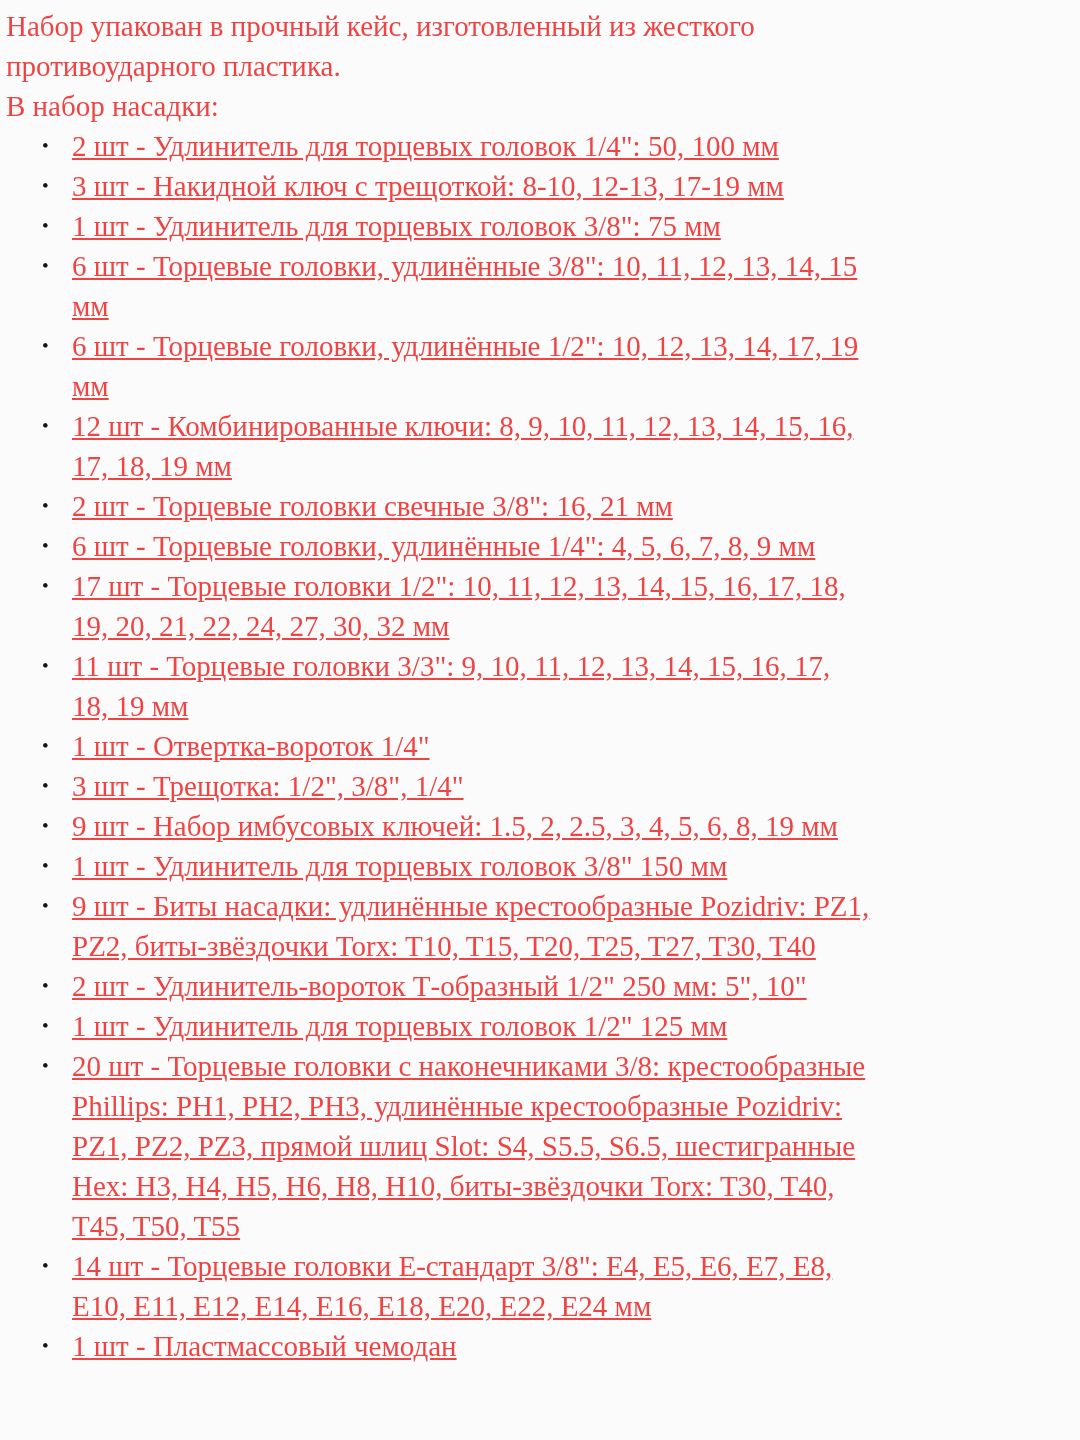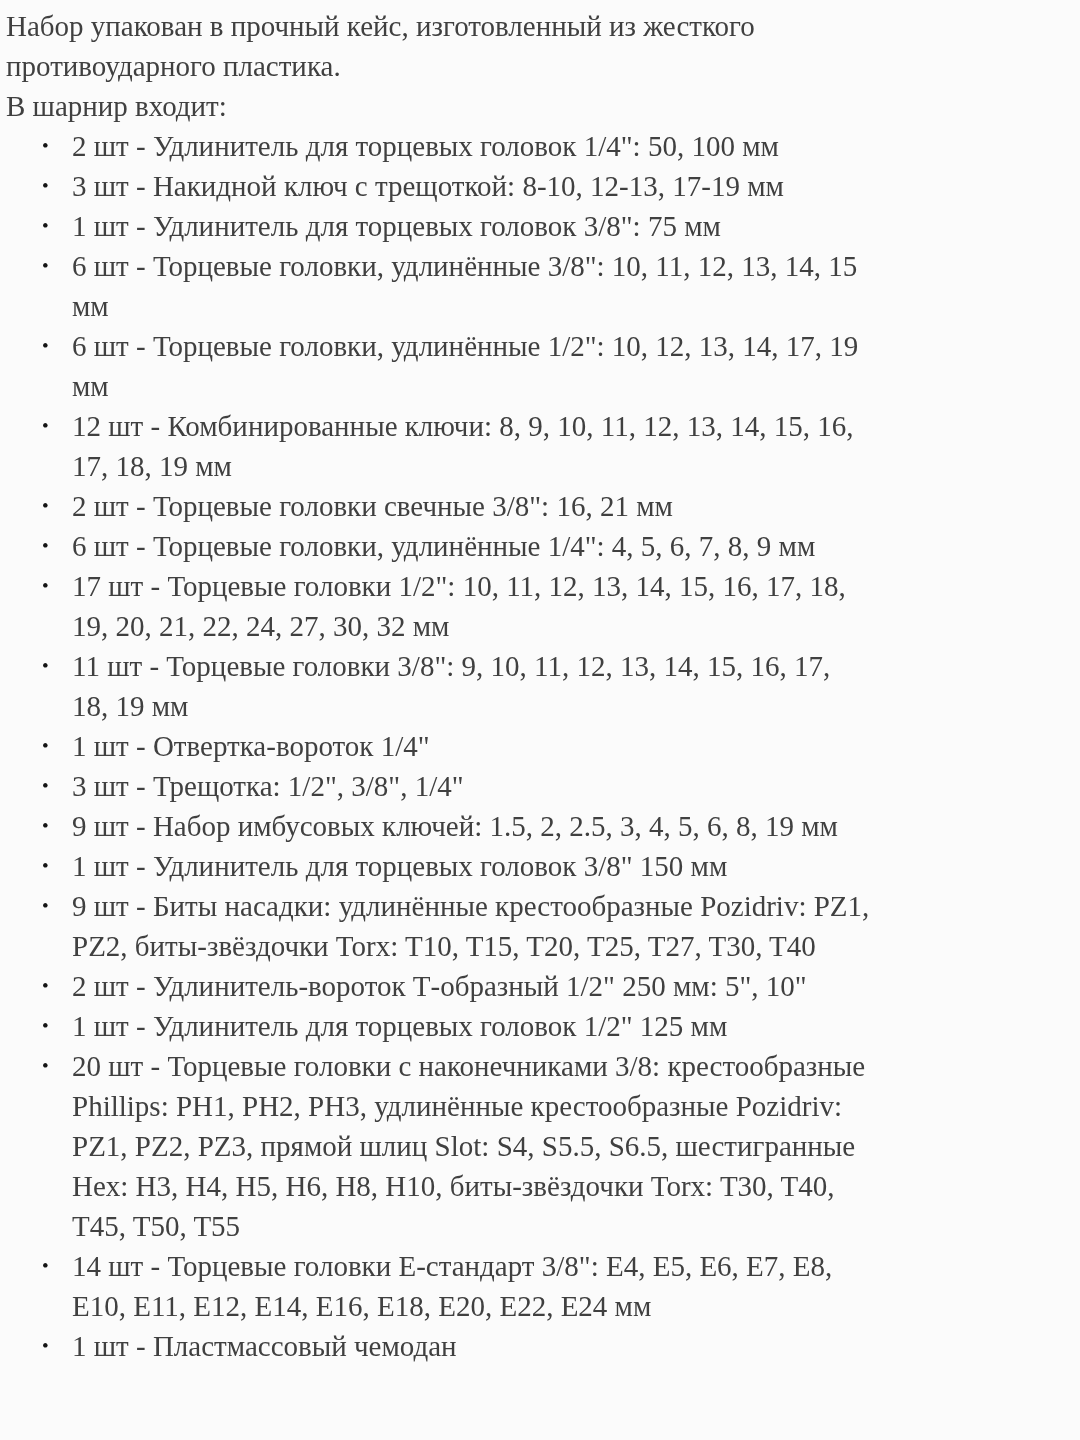--- a/index.html
+++ b/index.html
@@ -7,65 +7,66 @@
     padding: 0;
   }
   body {
     background: #fbfbfb;
   }
   .page {
     width: 889px;
     height: 1440px;
     box-sizing: border-box;
     background: #fbfbfb;
-    color: #404040;
+    color: #ef4444;
     font-family: "Liberation Serif", "DejaVu Serif", serif;
     font-size: 29px;
     line-height: 40px;
     padding: 6px 16px 0 6px;
     overflow: hidden;
   }
   .intro, .list-heading {
     margin: 0;
   }
   ul.item-list {
     margin: 0;
     padding: 0 0 0 66px;
     list-style: none;
+    text-decoration: underline;
   }
   ul.item-list > li {
     position: relative;
   }
   ul.item-list > li::before {
     content: "\2022";
     position: absolute;
     left: -30px;
     top: 0;
     font-size: 19px;
     line-height: 40px;
     color: #151515;
   }
 </style>
 </head>
 <body>
 
 <div class="page">
   <p class="intro">Набор упакован в прочный кейс, изготовленный из жесткого противоударного пластика.</p>
-  <p class="list-heading">В шарнир входит:</p>
+  <p class="list-heading">В набор насадки:</p>
   <ul class="item-list">
     <li>2 шт - Удлинитель для торцевых головок 1/4": 50, 100 мм</li>
     <li>3 шт - Накидной ключ с трещоткой: 8-10, 12-13, 17-19 мм</li>
     <li>1 шт - Удлинитель для торцевых головок 3/8": 75 мм</li>
     <li>6 шт - Торцевые головки, удлинённые 3/8": 10, 11, 12, 13, 14, 15 мм</li>
     <li>6 шт - Торцевые головки, удлинённые 1/2": 10, 12, 13, 14, 17, 19 мм</li>
     <li>12 шт - Комбинированные ключи: 8, 9, 10, 11, 12, 13, 14, 15, 16, 17, 18, 19 мм</li>
     <li>2 шт - Торцевые головки свечные 3/8": 16, 21 мм</li>
     <li>6 шт - Торцевые головки, удлинённые 1/4": 4, 5, 6, 7, 8, 9 мм</li>
     <li>17 шт - Торцевые головки 1/2": 10, 11, 12, 13, 14, 15, 16, 17, 18, 19, 20, 21, 22, 24, 27, 30, 32 мм</li>
-    <li>11 шт - Торцевые головки 3/8": 9, 10, 11, 12, 13, 14, 15, 16, 17, 18, 19 мм</li>
+    <li>11 шт - Торцевые головки 3/3": 9, 10, 11, 12, 13, 14, 15, 16, 17, 18, 19 мм</li>
     <li>1 шт - Отвертка-вороток 1/4"</li>
     <li>3 шт - Трещотка: 1/2", 3/8", 1/4"</li>
     <li>9 шт - Набор имбусовых ключей: 1.5, 2, 2.5, 3, 4, 5, 6, 8, 19 мм</li>
     <li>1 шт - Удлинитель для торцевых головок 3/8" 150 мм</li>
     <li>9 шт - Биты насадки: удлинённые крестообразные Pozidriv: PZ1, PZ2, биты-звёздочки Torx: T10, T15, T20, T25, T27, T30, T40</li>
     <li>2 шт - Удлинитель-вороток Т-образный 1/2" 250 мм: 5", 10"</li>
     <li>1 шт - Удлинитель для торцевых головок 1/2" 125 мм</li>
     <li>20 шт - Торцевые головки с наконечниками 3/8: крестообразные Phillips: PH1, PH2, PH3, удлинённые крестообразные Pozidriv: PZ1, PZ2, PZ3, прямой шлиц Slot: S4, S5.5, S6.5, шестигранные Hex: H3, H4, H5, H6, H8, H10, биты-звёздочки Torx: T30, T40, T45, T50, T55</li>
     <li>14 шт - Торцевые головки Е-стандарт 3/8": E4, E5, E6, E7, E8, E10, E11, E12, E14, E16, E18, E20, E22, E24 мм</li>
     <li>1 шт - Пластмассовый чемодан</li>

